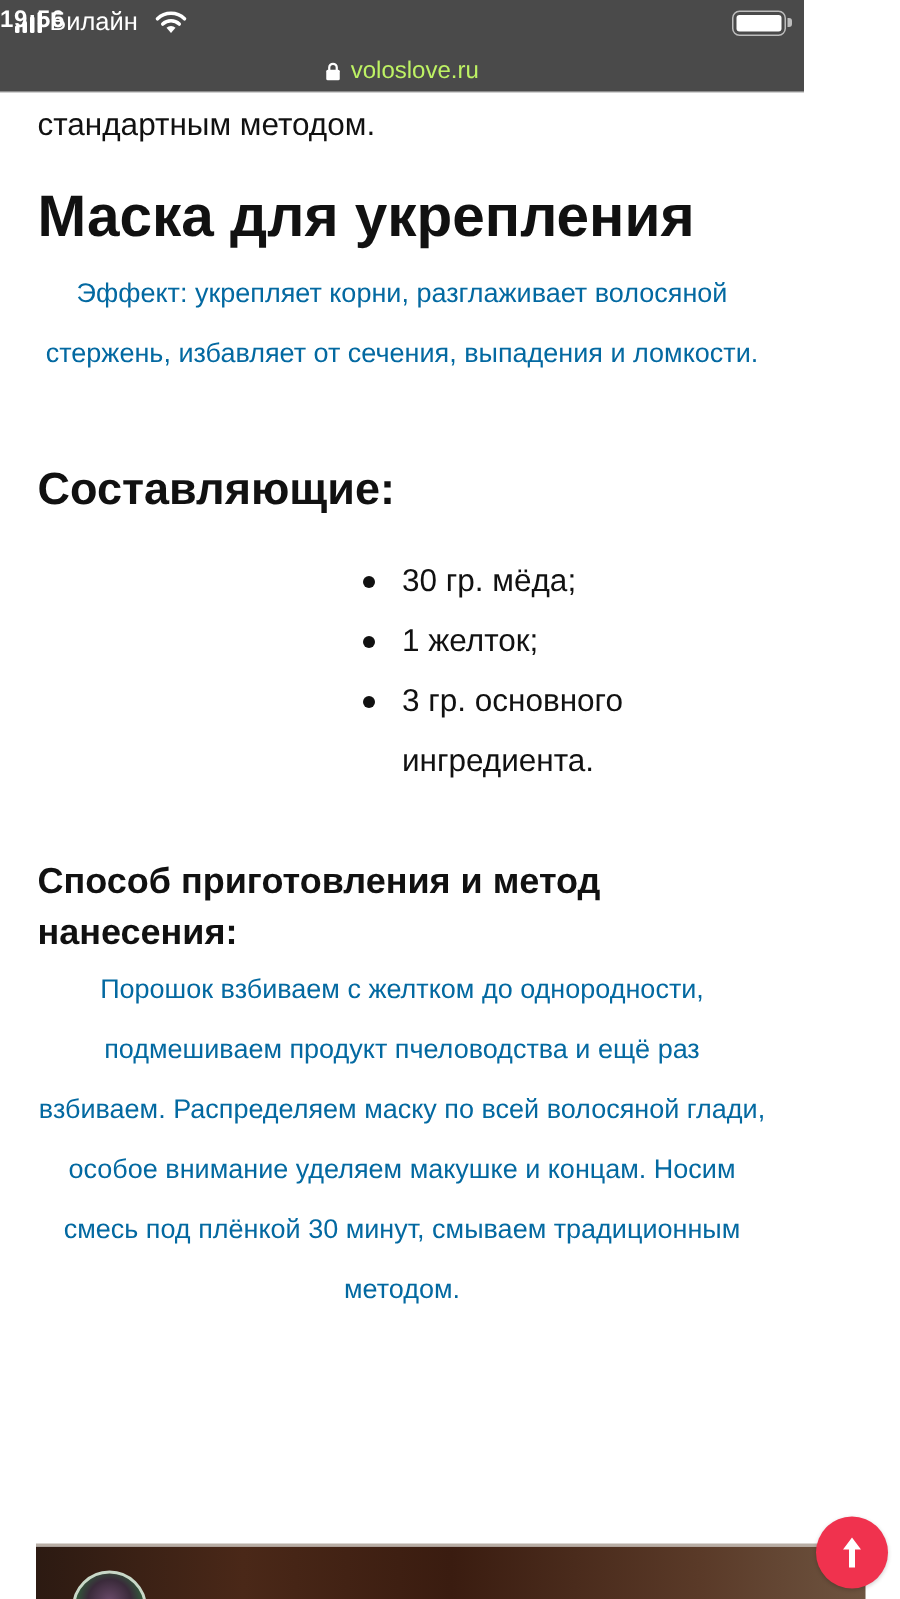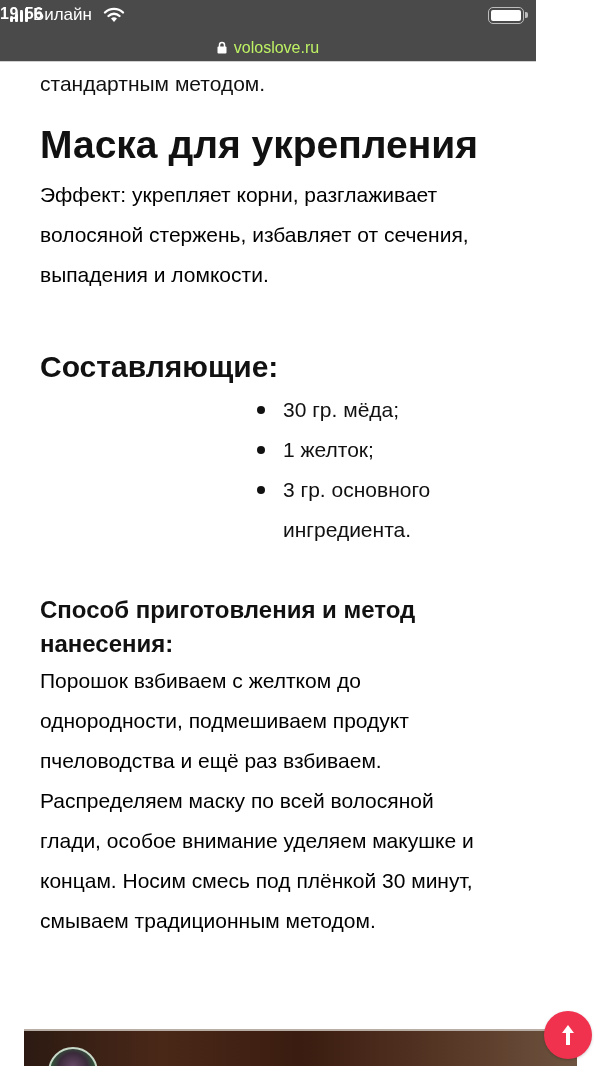--- a/index.html
+++ b/index.html
@@ -101,49 +101,50 @@
       bottom: 0; left: 0; right: 0;
       height: 1px;
       background: #d0d0d0;
     }
 
     .content {
       position: absolute;
       top: 62px;
       left: 0;
       width: 536px;
-      padding: 0 40px;
+      padding: 0 25px;
     }
     .partial-line {
       font-size: 21px;
       line-height: 40px;
       margin-top: 2px;
     }
     h2.title {
       font-size: 39px;
       font-weight: bold;
       margin-top: 19px;
       line-height: 44px;
     }
     p.text {
-      font-size: 21px;
-      line-height: 40px;
-      color: #000000;
+      font-size: 18px;
+      line-height: 40px;
+      color: #0369a1;
+      text-align: center;
     }
     p.effect { margin-top: 8px; }
     h3.sub {
       font-size: 30px;
       font-weight: bold;
       margin-top: 52px;
       line-height: 40px;
     }
     ul.ingredients {
       list-style: none;
       margin-left: 215px;
-      margin-top: 3px;
+      margin-top: 21px;
       width: 230px;
     }
     ul.ingredients li {
       position: relative;
       padding-left: 28px;
       font-size: 21px;
       line-height: 40px;
     }
     ul.ingredients li::before {
       content: "";

